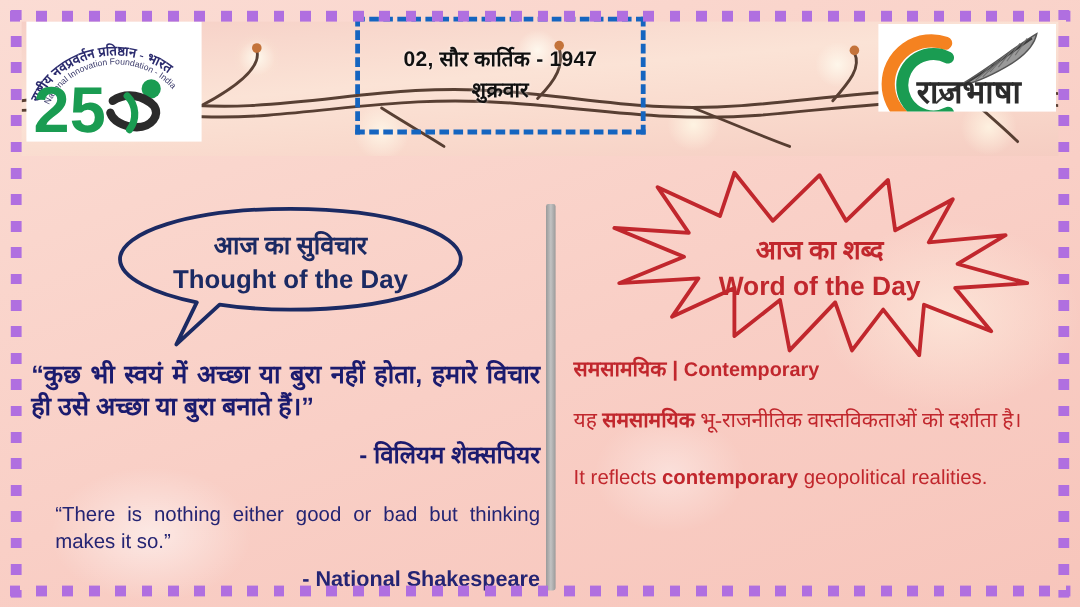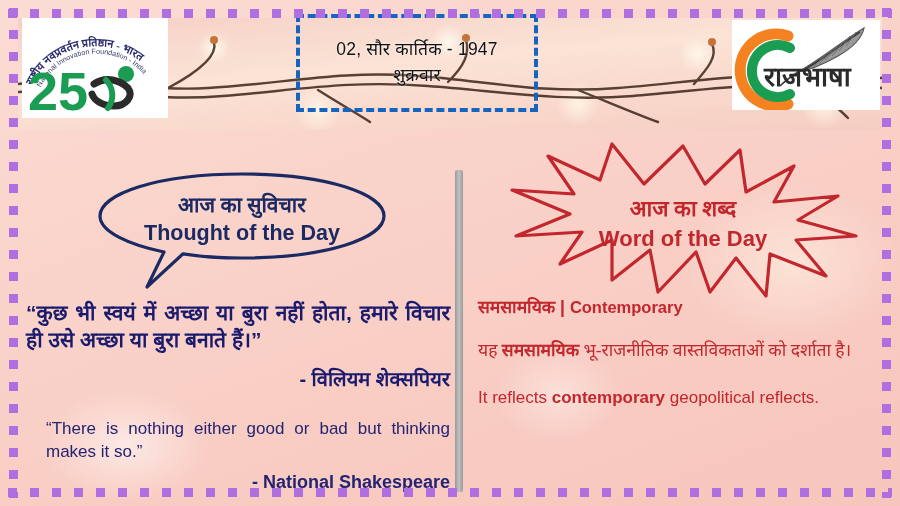--- a/index.html
+++ b/index.html
@@ -73,41 +73,41 @@
     box-sizing: border-box;
     z-index: 20;
     display: flex;
     flex-direction: column;
     align-items: center;
     justify-content: center;
     gap: 2px;
   }
   .date-box div {
     color: #111111;
-    font-weight: normal;
+    font-weight: bold;
     font-size: 17.5px;
     line-height: 1.35;
     letter-spacing: 0.2px;
     text-shadow: 0 0 3px rgba(255,255,255,0.75);
     white-space: nowrap;
   }
 
   
   .logo-left {
     position: absolute;
     left: 22px; top: 18px;
     width: 146px; height: 100px;
     background: #ffffff;
     z-index: 20;
     overflow: hidden;
   }
   .logo-right {
     position: absolute;
     right: 20px; top: 20px;
-    width: 148px; height: 90px;
+    width: 148px; height: 73px;
     background: #ffffff;
     z-index: 20;
     overflow: hidden;
     text-align: right;
   }
 
   
   .divider {
     position: absolute;
     left: 455px; top: 170px;
@@ -309,21 +309,21 @@
   </div>
 
   <div class="right-body">
     <div class="word-line">
       <span>समसामयिक</span><span> | </span><span class="en">Contemporary</span>
     </div>
     <div class="sent-hi">
       <span>यह </span><b>समसामयिक</b><span> भू-राजनीतिक वास्तविकताओं को दर्शाता है।</span>
     </div>
     <div class="sent-en">
-      <span>It reflects </span><b>contemporary</b><span> geopolitical reflects.</span>
+      <span>It reflects </span><b>contemporary</b><span> geopolitical realities.</span>
     </div>
   </div>
 
   <div class="frame-dots">
     <div class="side top"></div>
     <div class="side bottom"></div>
     <div class="side left"></div>
     <div class="side right"></div>
   </div>
 

